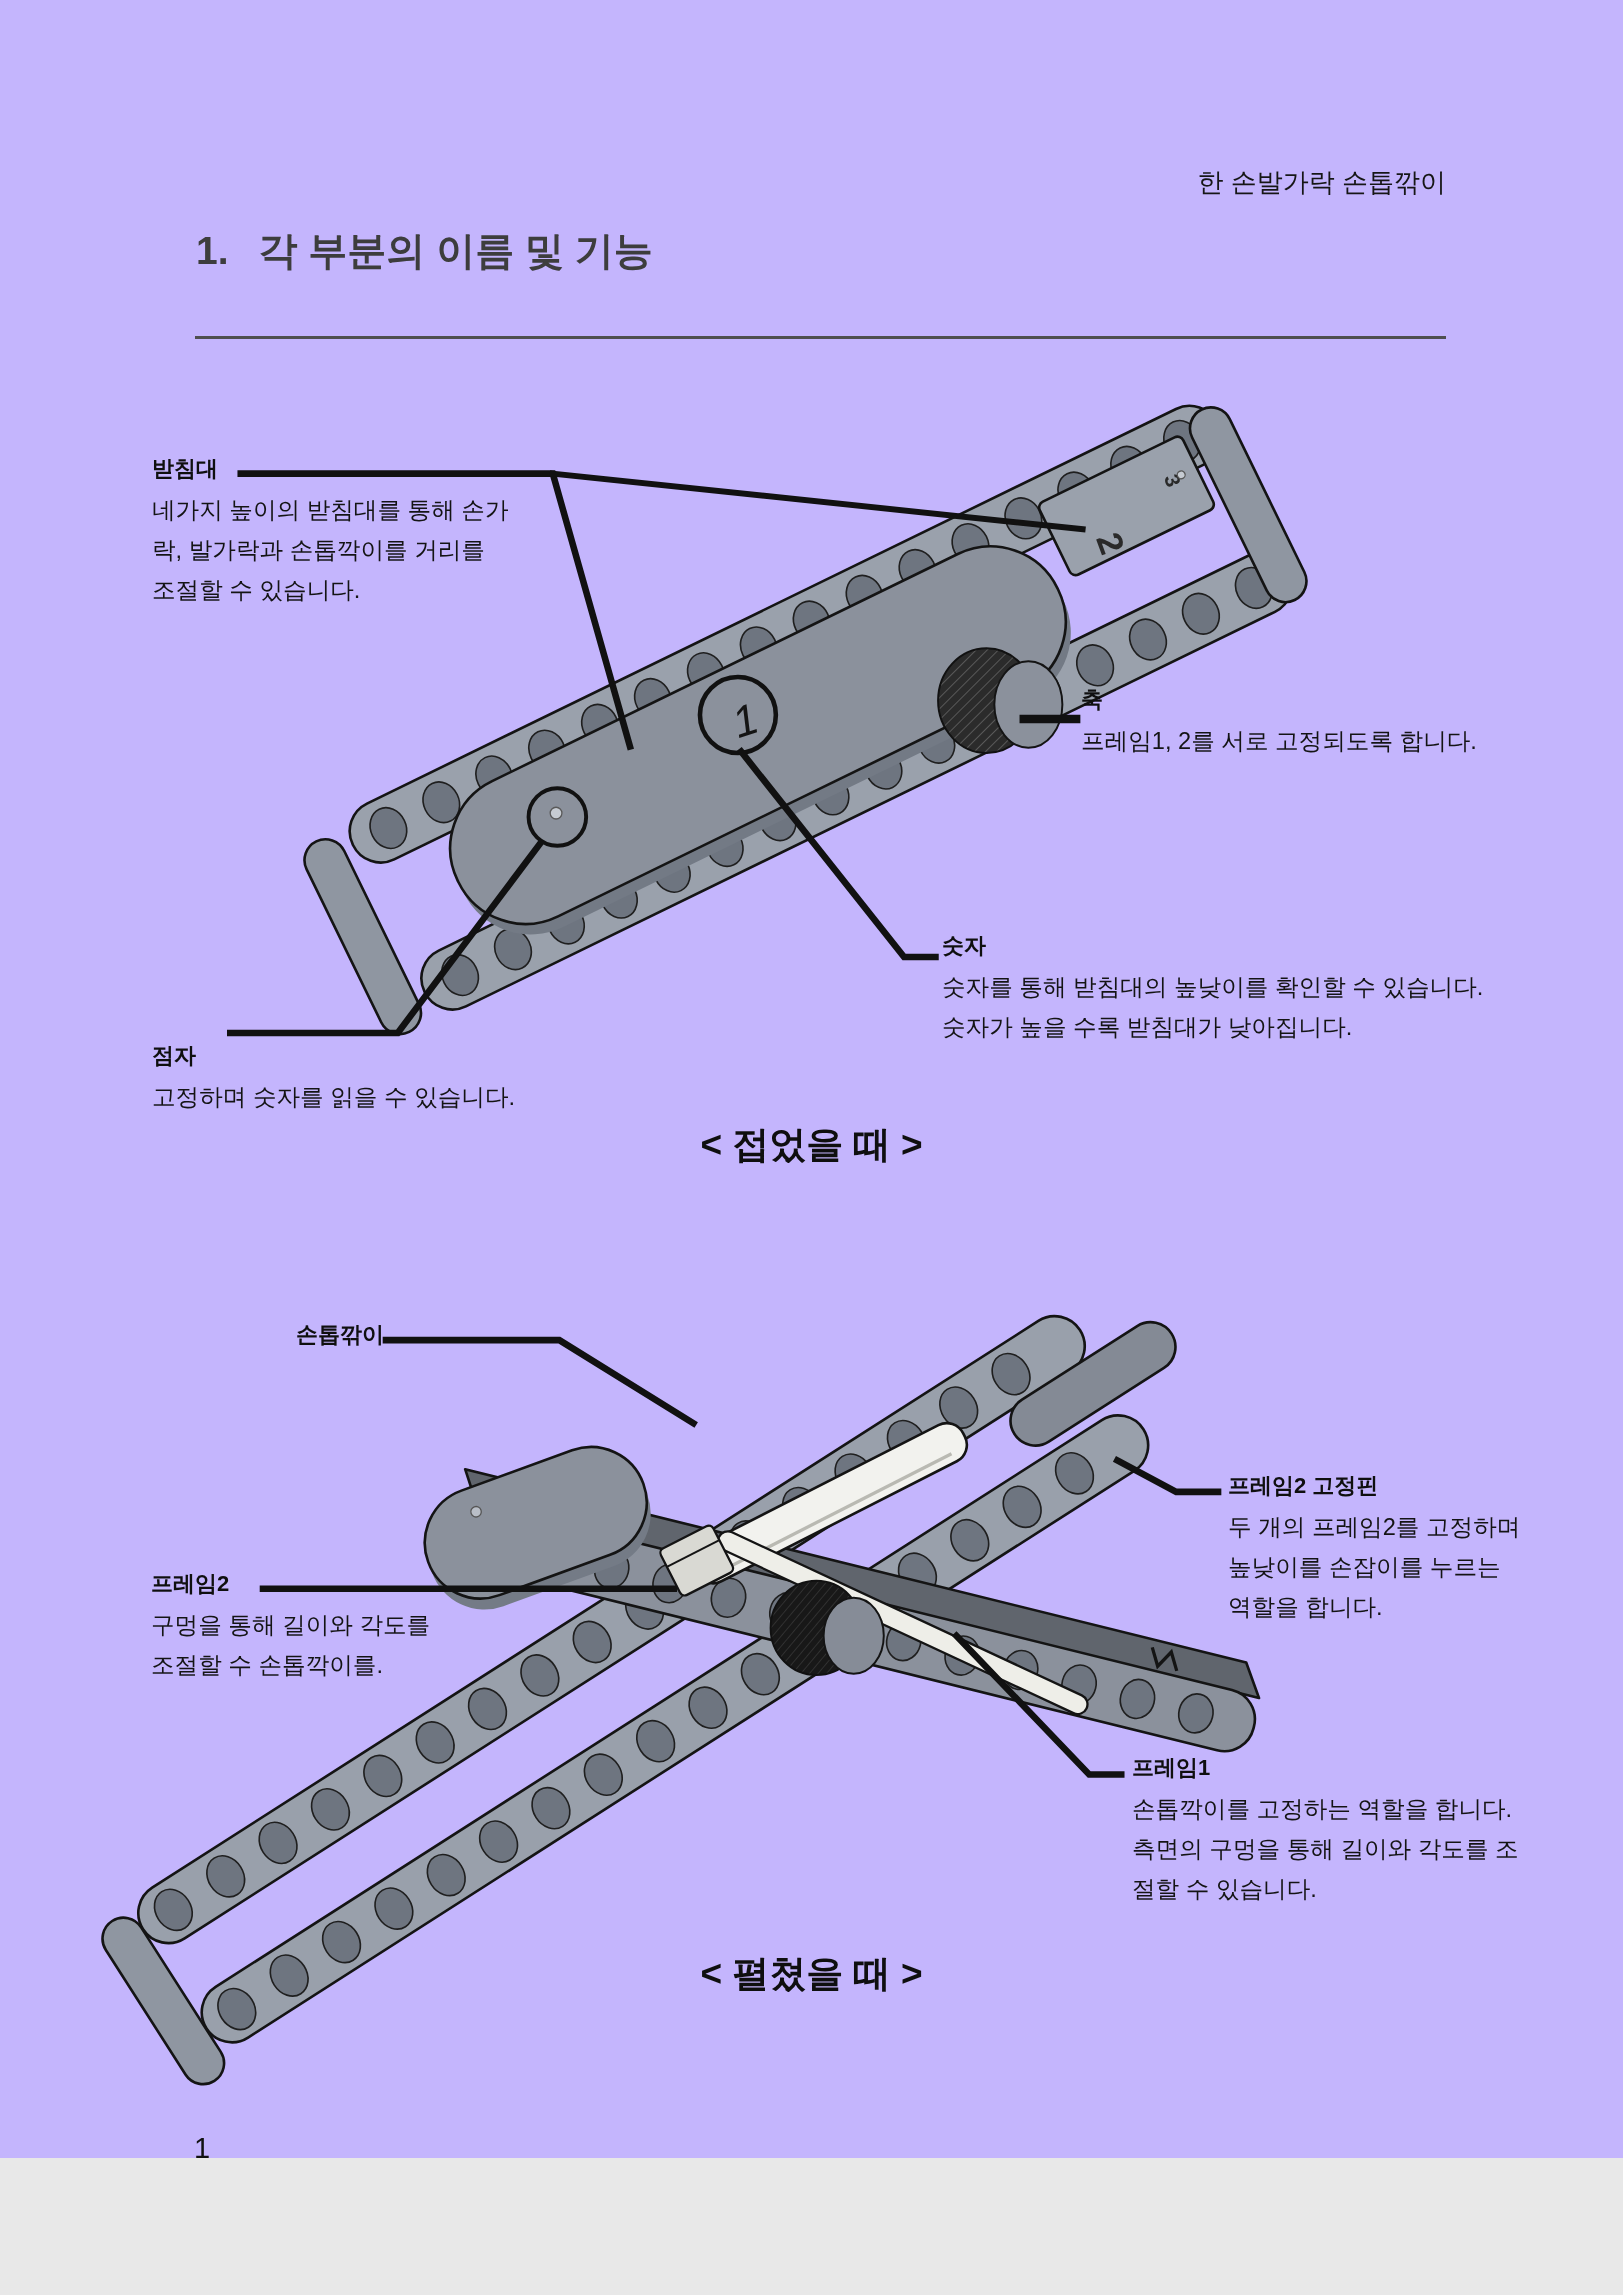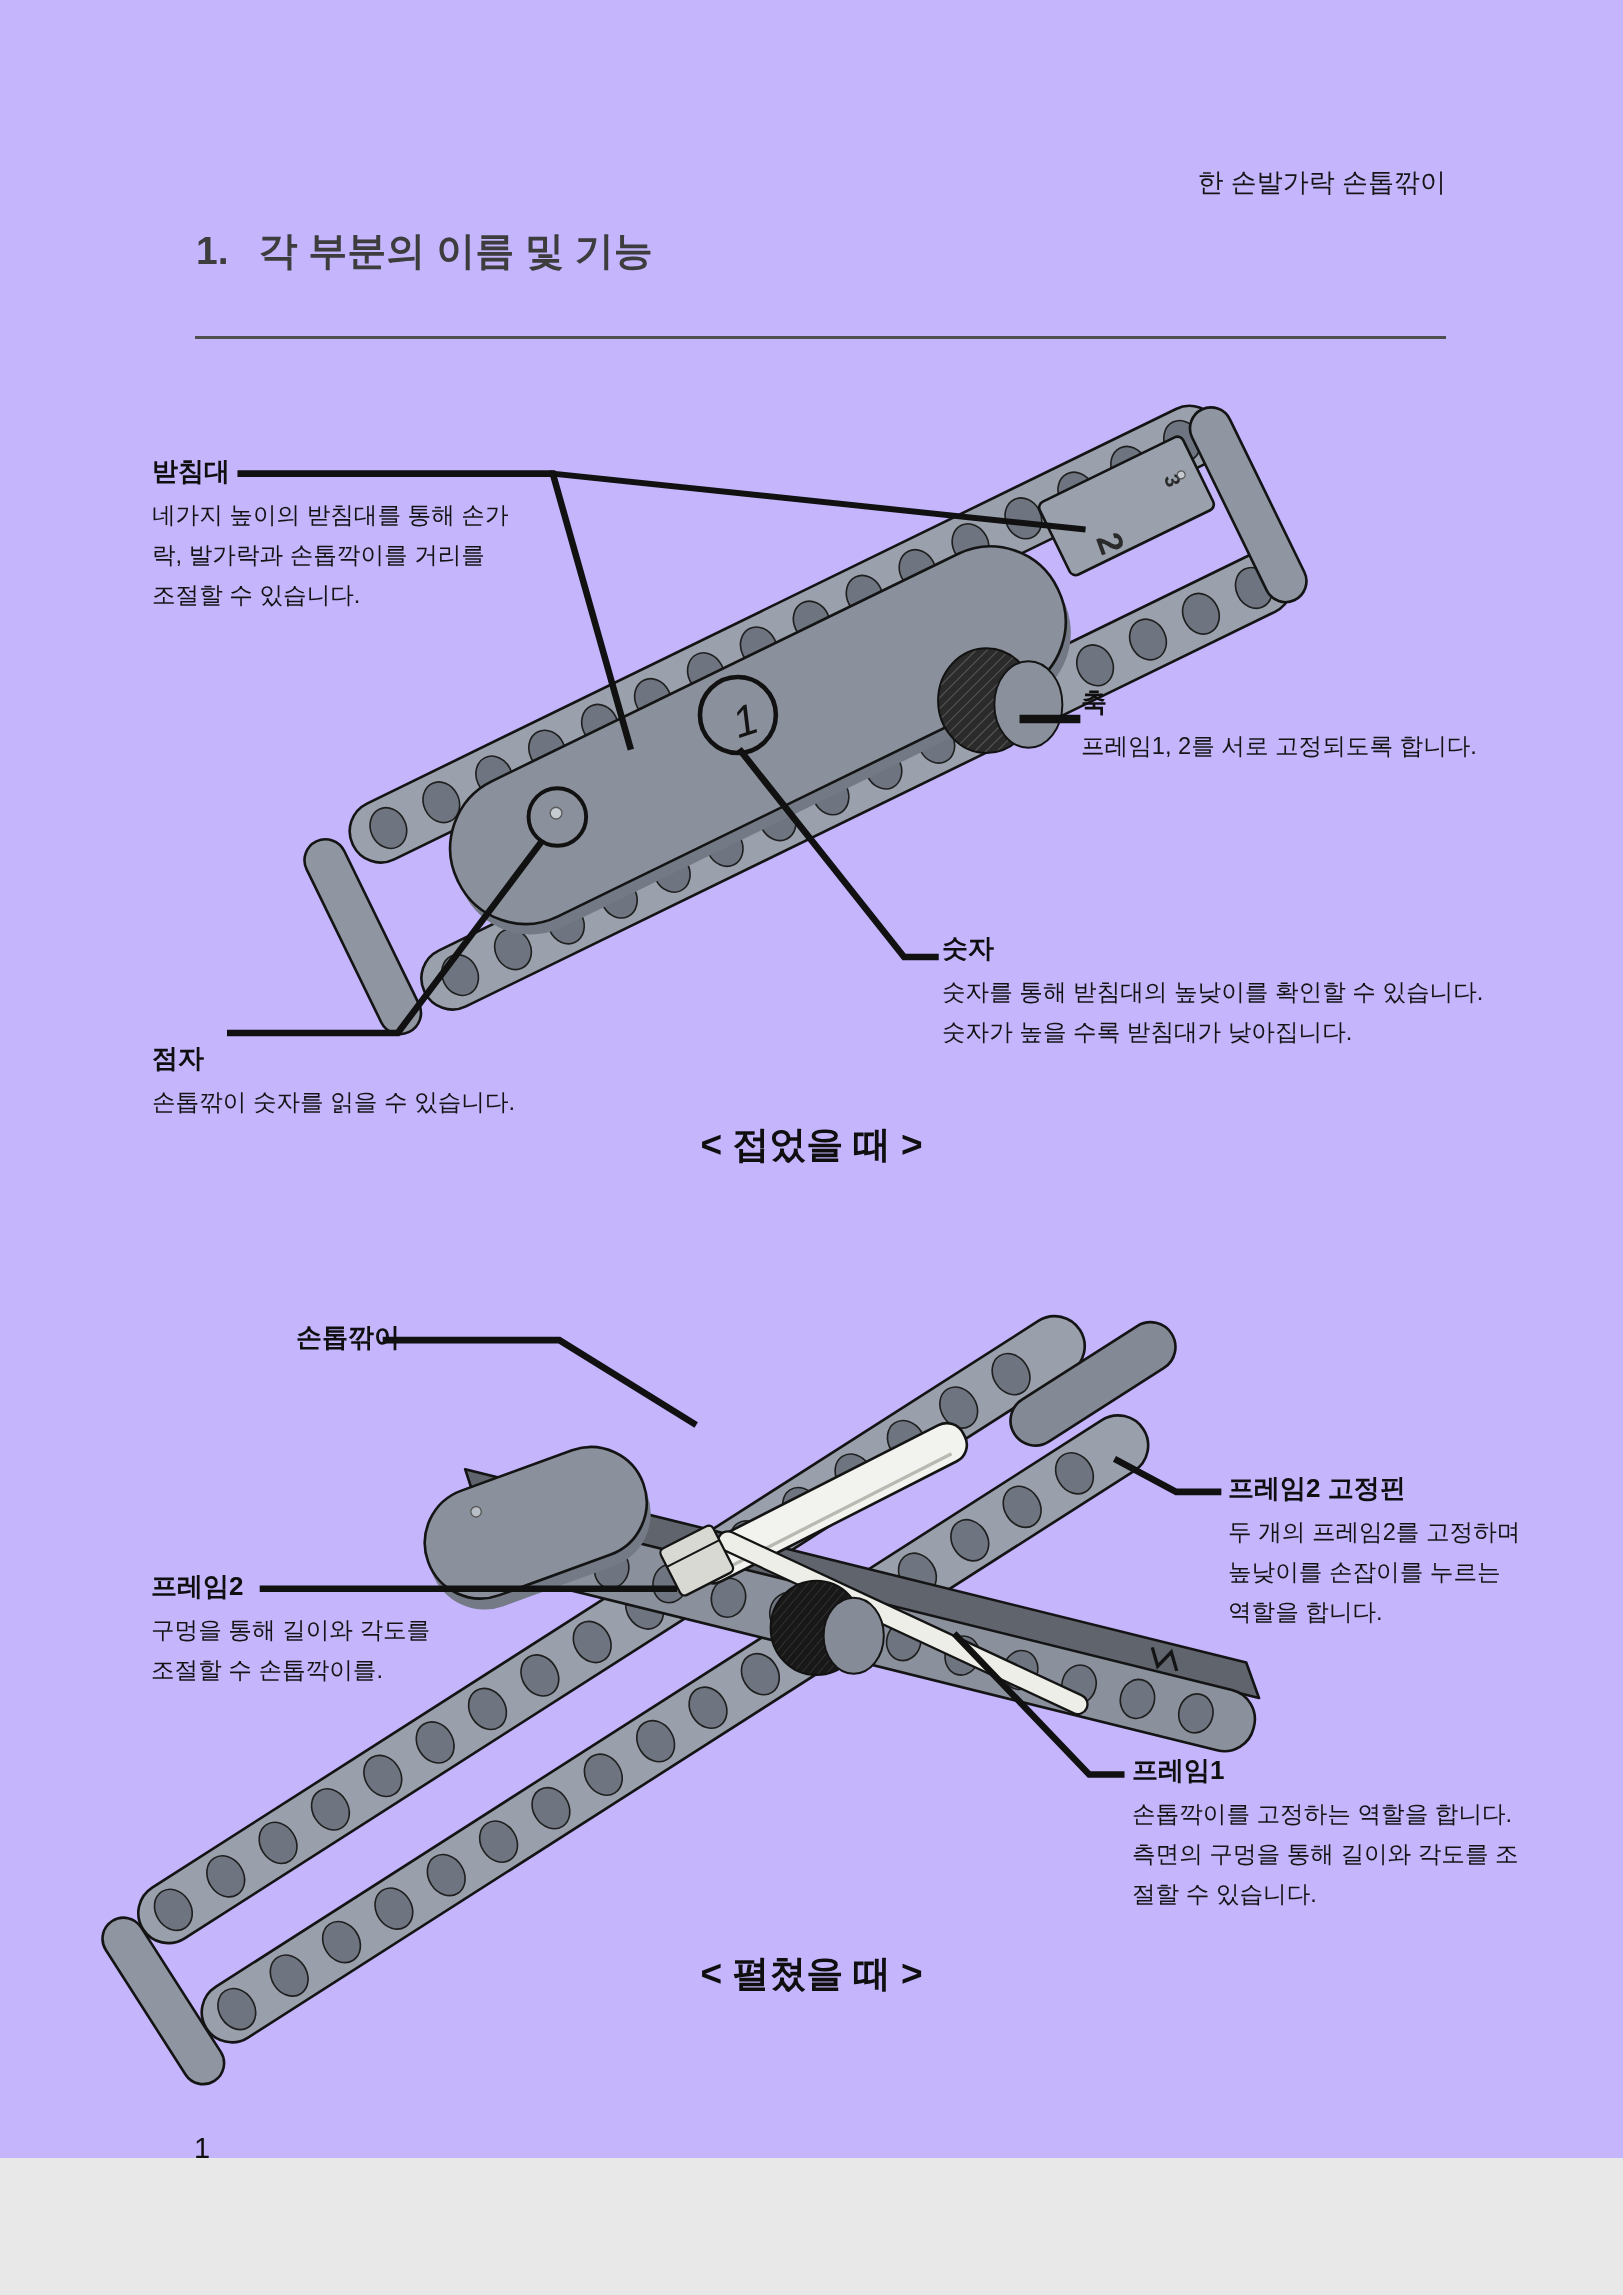--- a/index.html
+++ b/index.html
@@ -20,21 +20,21 @@
   .title-row{
     left:196px;top:224px;
     display:flex;align-items:baseline;gap:30px;
     font-size:39px;font-weight:700;color:#3d3d3d;
   }
   .rule{
     left:195px;top:336px;width:1251px;height:2.6px;background:#4f4f4f;
   }
   .part-label{display:block;}
   .part-label .lbl{
-    font-size:26px;font-weight:700;color:#0f0f0f;line-height:1.1;
+    font-size:22px;font-weight:700;color:#0f0f0f;line-height:1.1;
   }
   .part-label .desc{
     margin-top:9.2px;
     font-size:23.6px;color:#141414;line-height:40px;
     white-space:pre-line;
   }
   .caption{
     left:0;top:0;width:1623px;text-align:center;
     font-size:37px;font-weight:700;color:#0f0f0f;
   }
@@ -160,21 +160,21 @@
   </div>
 
   <div class="abs part-label" style="left:942px;top:934px;">
     <div class="lbl">숫자</div>
     <div class="desc">숫자를 통해 받침대의 높낮이를 확인할 수 있습니다.
 숫자가 높을 수록 받침대가 낮아집니다.</div>
   </div>
 
   <div class="abs part-label" style="left:152px;top:1000px;margin-top:44px;">
     <div class="lbl">점자</div>
-    <div class="desc">손톱깎이 숫자를 읽을 수 있습니다.</div>
+    <div class="desc">고정하며 숫자를 읽을 수 있습니다.</div>
   </div>
 
   <div class="abs caption" style="top:1120px;">&lt; 접었을 때  &gt;</div>
 
   <svg class="abs diagram-svg" style="left:0;top:1243px;" width="1623" height="851" viewBox="0 0 2481 1300">
 
     <g transform="translate(300,1120) rotate(-32.6)">
       <rect x="-30" y="-150" width="1700" height="92" rx="46" fill="#99a0ab" stroke="#141414" stroke-width="4"></rect>
       <g>
         <ellipse cx="25" cy="-104" rx="27" ry="33" fill="#6e7580" stroke="#1f1f1f" stroke-width="2.5"></ellipse>

